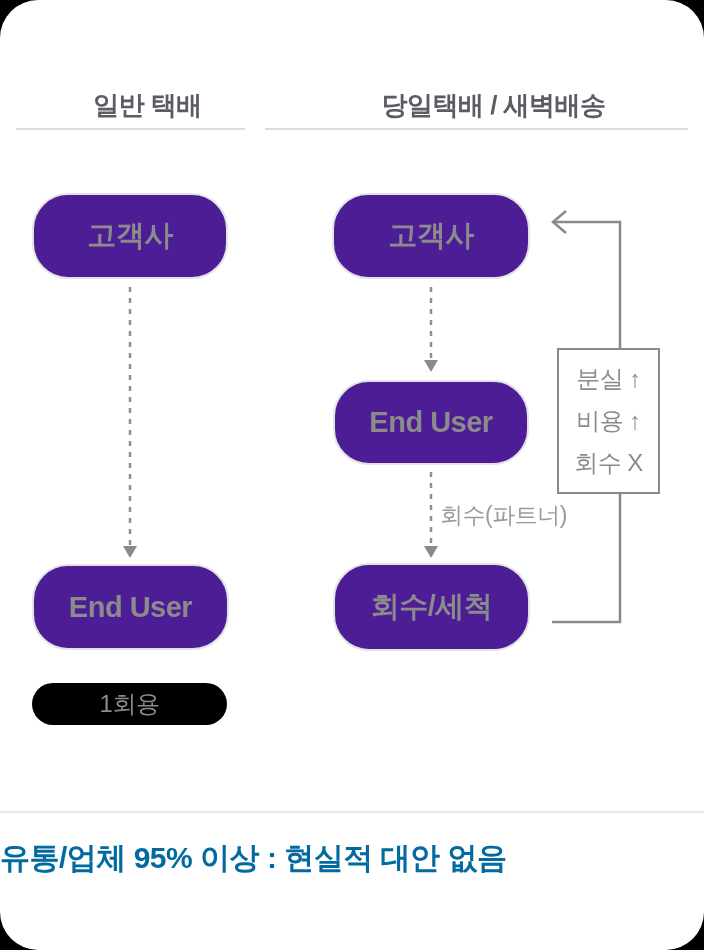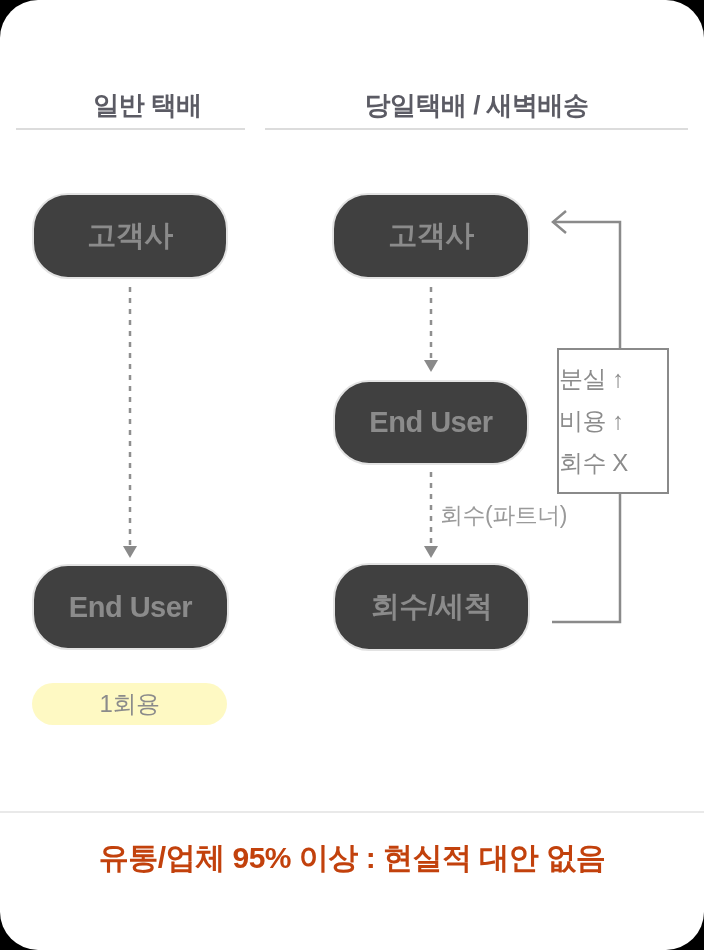--- a/index.html
+++ b/index.html
@@ -33,35 +33,35 @@
     top: 128px;
     height: 2px;
     background: #dcdcdc;
     z-index: 2;
   }
 
   .node-box {
     box-sizing: border-box;
     border: 2px solid #e3e3e3;
     border-radius: 36px;
-    background: #404040;
+    background: #4c1d95;
     display: flex;
     align-items: center;
     justify-content: center;
     font-size: 29px;
     font-weight: bold;
     color: #8b8b8b;
     letter-spacing: -0.5px;
     z-index: 2;
   }
 
   .pill {
     height: 42px;
     border-radius: 21px;
-    background: #fef9c3;
+    background: #000000;
     display: flex;
     align-items: center;
     justify-content: center;
     font-size: 24px;
     font-weight: 500;
     color: #8b8b8b;
     letter-spacing: -0.5px;
     z-index: 2;
   }
 
@@ -71,27 +71,27 @@
     font-size: 23px;
     color: #9a9a9a;
     letter-spacing: -0.5px;
     z-index: 2;
   }
 
   .side-box {
     box-sizing: border-box;
     left: 557px;
     top: 348px;
-    width: 112px;
+    width: 103px;
     height: 146px;
     background: #ffffff;
     border: 2px solid #8a8a8a;
     display: flex;
     flex-direction: column;
-    align-items: flex-start;
+    align-items: center;
     justify-content: center;
     gap: 10px;
     z-index: 3;
   }
   .side-box .line {
     font-size: 24px;
     font-weight: 500;
     color: #8b8b8b;
     letter-spacing: -0.5px;
     white-space: nowrap;
@@ -107,24 +107,23 @@
     top: 811px;
     width: 704px;
     height: 2px;
     background: #e9e9e9;
     z-index: 2;
   }
   .footer-caption {
     left: 0;
     top: 838px;
     width: 704px;
-    text-align: center;
     font-size: 30px;
     font-weight: bold;
-    color: #c2410c;
+    color: #0369a1;
     letter-spacing: -0.5px;
     z-index: 2;
   }
 </style>
 </head>
 <body>
 
 <div class="card">
 
   <svg class="abs svg-layer" width="704" height="950" viewBox="0 0 704 950">
@@ -146,21 +145,21 @@
 
     <g>
       <polyline points="552,622 620,622 620,222 553,222" fill="none" stroke="#8a8a8a" stroke-width="2.5"></polyline>
       <polyline points="566,211 553,222 566,233" fill="none" stroke="#8a8a8a" stroke-width="2.5"></polyline>
     </g>
   </svg>
 
   <div class="abs col-header" style="left:33px; width:229px;">일반 택배</div>
   <div class="abs col-underline" style="left:16px; width:229px;"></div>
 
-  <div class="abs col-header" style="left:265px; width:423px;">당일택배 / 새벽배송</div>
+  <div class="abs col-header" style="left:282px; width:423px;">당일택배 / 새벽배송</div>
   <div class="abs col-underline" style="left:265px; width:423px;"></div>
 
   <div class="abs node-box" style="left:32px; top:193px; width:196px; height:86px;">고객사</div>
   <div class="abs node-box" style="left:32px; top:564px; width:197px; height:86px;">End User</div>
   <div class="abs pill" style="left:32px; top:683px; width:195px;">1회용</div>
 
   <div class="abs node-box" style="left:332px; top:193px; width:198px; height:86px;">고객사</div>
   <div class="abs node-box" style="left:333px; top:380px; width:196px; height:85px;">End User</div>
   <div class="abs edge-label">회수(파트너)</div>
 

